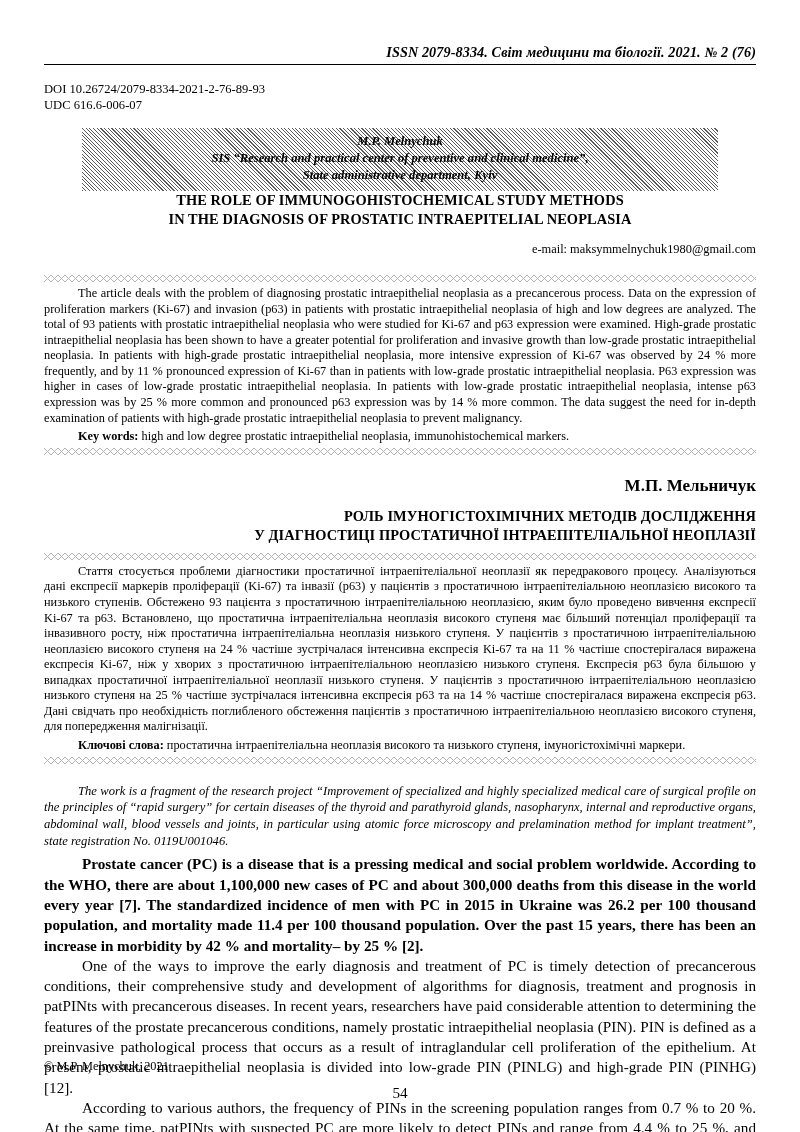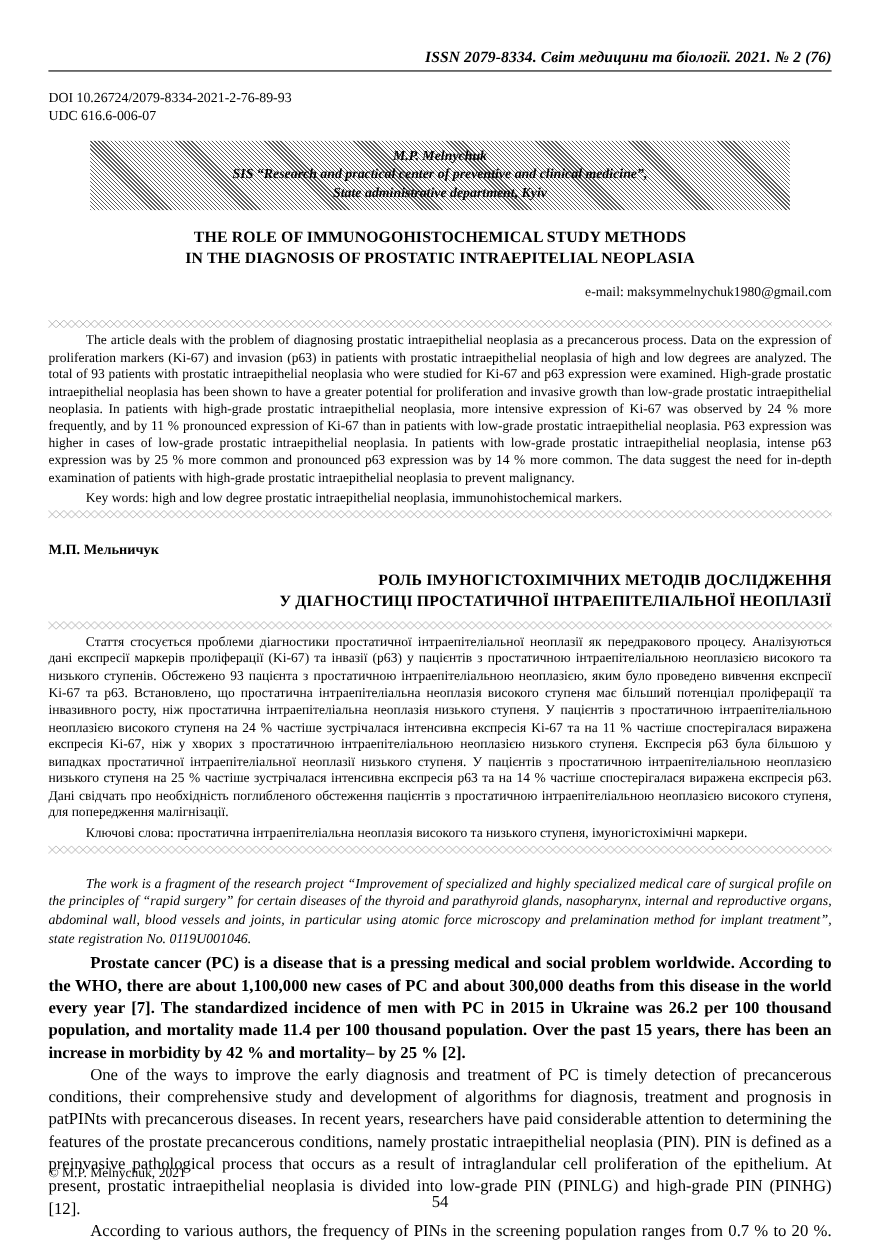--- a/index.html
+++ b/index.html
@@ -67,21 +67,20 @@
         rgba(255,255,255,0) 0.8px, rgba(255,255,255,0) 2.6px);
   }
   .author-band span { position: relative; font-style: italic; }
 
   
   .title-en {
     text-align: center;
     font-weight: bold;
     font-size: 14.4px;
     line-height: 1.33;
-    margin-top: 16px;
     letter-spacing: 0.1px;
   }
   .email-line {
     text-align: right;
     font-size: 12.4px;
     margin-top: 13px;
     margin-bottom: 18px;
   }
 
   
@@ -104,26 +103,26 @@
     margin: 4px 0 3px 0;
     hyphens: none;
   }
   .keywords {
     font-size: 12.3px;
     line-height: 1.265;
     text-align: justify;
     text-indent: 34px;
     margin: 0 0 3px 0;
   }
-  .keywords b { font-weight: normal; }
+  .keywords b { font-weight: bold; }
 
   .author-uk {
-    text-align: left;
-    font-weight: bold;
-    font-size: 13px;
+    text-align: right;
+    font-weight: bold;
+    font-size: 17px;
     margin-top: 21px;
   }
   .title-uk {
     text-align: right;
     font-weight: bold;
     font-size: 14.4px;
     line-height: 1.33;
     margin-top: 11px;
     margin-bottom: 8px;
     letter-spacing: 0.1px;

